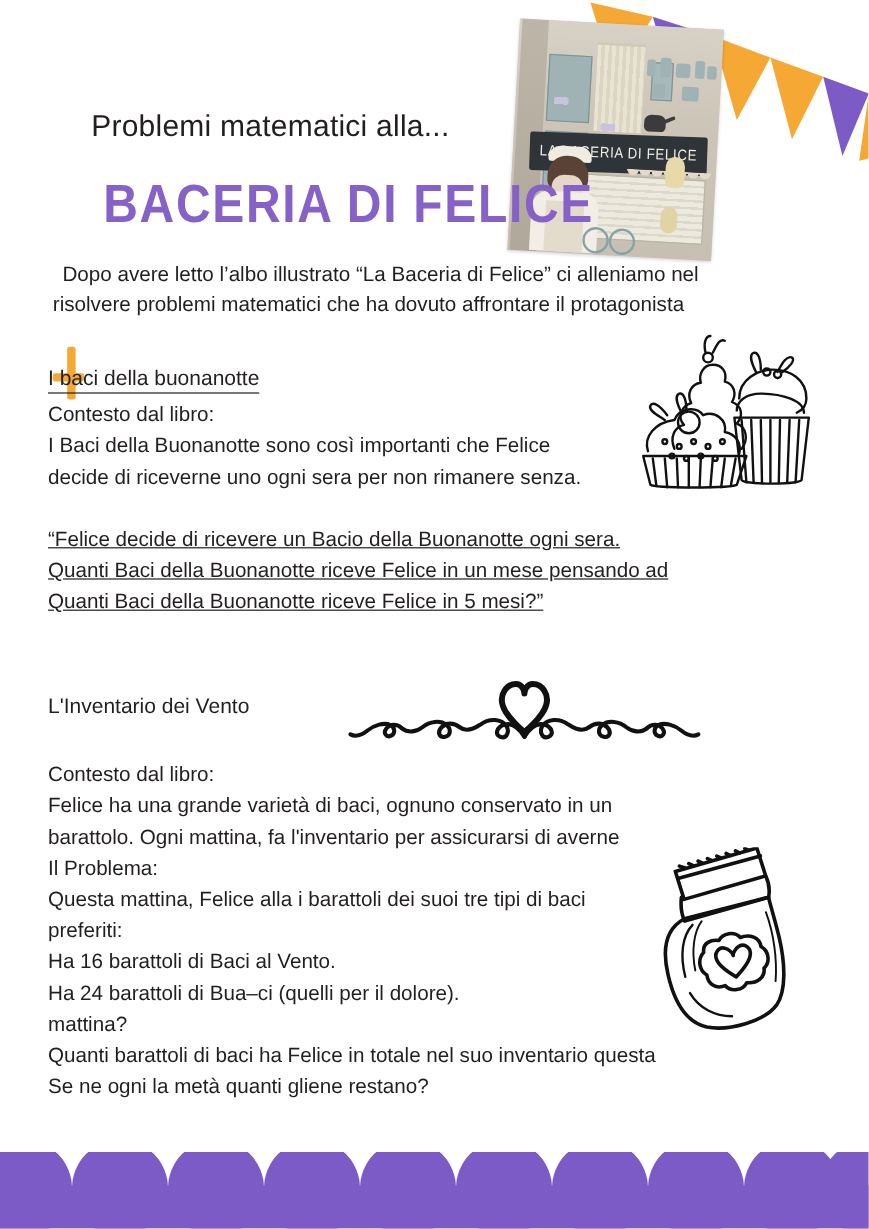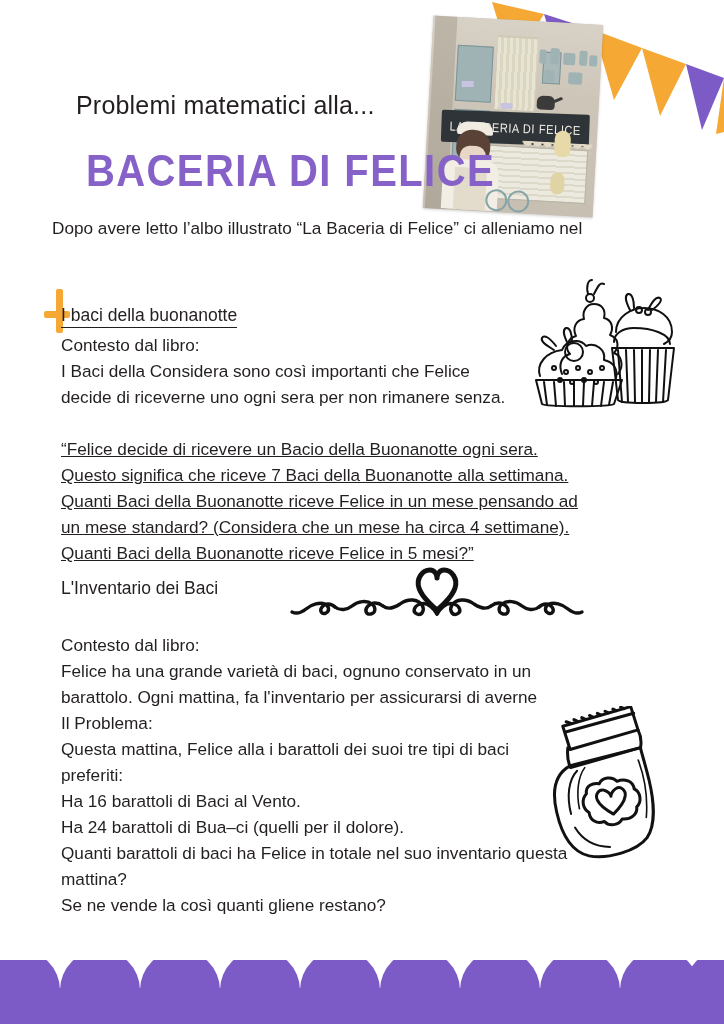--- a/index.html
+++ b/index.html
@@ -181,21 +181,21 @@
     top: 216px;
     width: 636px;
     font-size: 17.2px;
     line-height: 25px;
     color: #231f20;
   }
   .intro .l2 { margin-left: -8px; }
 
   .section {
     position: absolute;
-    left: 61px;
+    left: 40px;
     width: 640px;
   }
   .sec-head {
     font-size: 17.5px;
     color: #231f20;
     display: inline-block;
     border-bottom: 1.6px solid #231f20;
     padding-bottom: 1px;
     position: relative;
     z-index: 2;
@@ -313,39 +313,38 @@
       <div class="w l"></div>
         <div class="w r"></div>
     </div>
   </div>
 
   <div class="kicker">Problemi matematici alla...</div>
   <div class="main-title">BACERIA DI FELICE</div>
 
   <div class="intro">
     <div>Dopo avere letto l’albo illustrato “La Baceria di Felice” ci alleniamo nel</div>
+    <div class="l2">risolvere problemi matematici che ha dovuto affrontare il protagonista</div>
   </div>
 
   <div class="plus-mark">
     <div class="v"></div>
     <div class="h"></div>
   </div>
 
   <div class="section" style="top:305px;">
     <div class="sec-head">I baci della buonanotte</div>
     <div class="body-text" style="margin-top:4px;">
       <p>Contesto dal libro:</p>
-      <p>I Baci della Considera sono così importanti che Felice</p>
+      <p>I Baci della Buonanotte sono così importanti che Felice</p>
       <p>decide di riceverne uno ogni sera per non rimanere senza.</p>
     </div>
     <div class="body-text" style="margin-top:26px;text-decoration:underline;">
       <p>“Felice decide di ricevere un Bacio della Buonanotte ogni sera.</p>
-      <p>Questo significa che riceve 7 Baci della Buonanotte alla settimana.</p>
       <p>Quanti Baci della Buonanotte riceve Felice in un mese pensando ad</p>
-      <p>un mese standard? (Considera che un mese ha circa 4 settimane).</p>
       <p>Quanti Baci della Buonanotte riceve Felice in 5 mesi?”</p>
     </div>
   </div>
 
   <svg class="cupcakes" viewBox="0 0 172 132">
     <g fill="none" stroke="#111111" stroke-width="2" stroke-linecap="round" stroke-linejoin="round">
 
       <path d="M98 56 C98 40 114 32 126 32 C140 32 154 40 154 56 C154 62 150 66 146 68"></path>
       <path d="M96 66 C96 58 104 52 116 52 C134 52 152 58 152 68"></path>
       <path d="M94 72 L156 72 L150 124 C148 128 102 128 100 124 Z"></path>
@@ -373,21 +372,21 @@
       <circle cx="54" cy="106" r="2"></circle>
         <circle cx="66" cy="104" r="2"></circle>
       <circle cx="78" cy="106" r="2"></circle>
 
       <path d="M18 104 L104 104 L96 128 C92 131 28 131 24 128 Z"></path>
       <path d="M26 106 L29 129 M36 106 L38 130 M46 106 L47 130 M56 106 L56 130 M66 106 L65 130 M76 106 L74 130 M86 106 L83 130 M95 106 L91 129"></path>
     </g>
   </svg>
 
   <div class="section" style="top:578px;">
-    <div class="sec-head plain">L'Inventario dei Baci</div>
+    <div class="sec-head plain">L'Inventario dei Vento</div>
   </div>
 
   <svg class="divider" viewBox="0 0 302 56">
     <g fill="none" stroke="#111111" stroke-width="3.4" stroke-linecap="round">
       <path d="M151 52 C146 44 140 40 134 42 C128 44 126 50 131 52 C136 54 139 48 136 43 C132 37 122 36 114 42 C108 46 102 48 97 44"></path>
       <path d="M97 44 C92 40 86 40 82 44 C78 48 80 53 85 52 C90 51 90 45 86 42 C81 38 72 39 66 44 C61 48 54 49 49 45"></path>
       <path d="M49 45 C45 41 39 41 36 45 C33 49 36 53 40 51 C44 49 43 44 39 42 C34 40 26 42 20 47 C15 51 10 52 6 50"></path>
       <path d="M151 52 C156 44 162 40 168 42 C174 44 176 50 171 52 C166 54 163 48 166 43 C170 37 180 36 188 42 C194 46 200 48 205 44"></path>
       <path d="M205 44 C210 40 216 40 220 44 C224 48 222 53 217 52 C212 51 212 45 216 42 C221 38 230 39 236 44 C241 48 248 49 253 45"></path>
       <path d="M253 45 C257 41 263 41 266 45 C269 49 266 53 262 51 C258 49 259 44 263 42 C268 40 276 42 282 47 C287 51 292 52 296 50"></path>
@@ -400,23 +399,23 @@
       <p>Contesto dal libro:</p>
       <p>Felice ha una grande varietà di baci, ognuno conservato in un</p>
       <p>barattolo. Ogni mattina, fa l'inventario per assicurarsi di averne</p>
     </div>
     <div class="body-text">
       <p>Il Problema:</p>
       <p>Questa mattina, Felice alla i barattoli dei suoi tre tipi di baci</p>
       <p>preferiti:</p>
       <p>Ha 16 barattoli di Baci al Vento.</p>
       <p>Ha 24 barattoli di Bua–ci (quelli per il dolore).</p>
+      <p>mattina?</p>
       <p>Quanti barattoli di baci ha Felice in totale nel suo inventario questa</p>
-      <p>mattina?</p>
-      <p>Se ne vende la così quanti gliene restano?</p>
+      <p>Se ne ogni la metà quanti gliene restano?</p>
     </div>
   </div>
 
   <svg class="jar" viewBox="0 0 148 168">
     <g transform="rotate(-8 74 84)">
       <g fill="none" stroke="#111111" stroke-width="3" stroke-linejoin="round" stroke-linecap="round">
 
         <path d="M48 16 L118 6 L122 30 L52 40 Z"></path>
         <path d="M52 12 L56 14 M60 11 L63 13 M68 10 L71 12 M76 9 L79 11 M84 8 L87 10 M92 7 L95 9 M100 6 L103 8 M108 5 L111 7"></path>
         <path d="M50 22 L120 13"></path>

